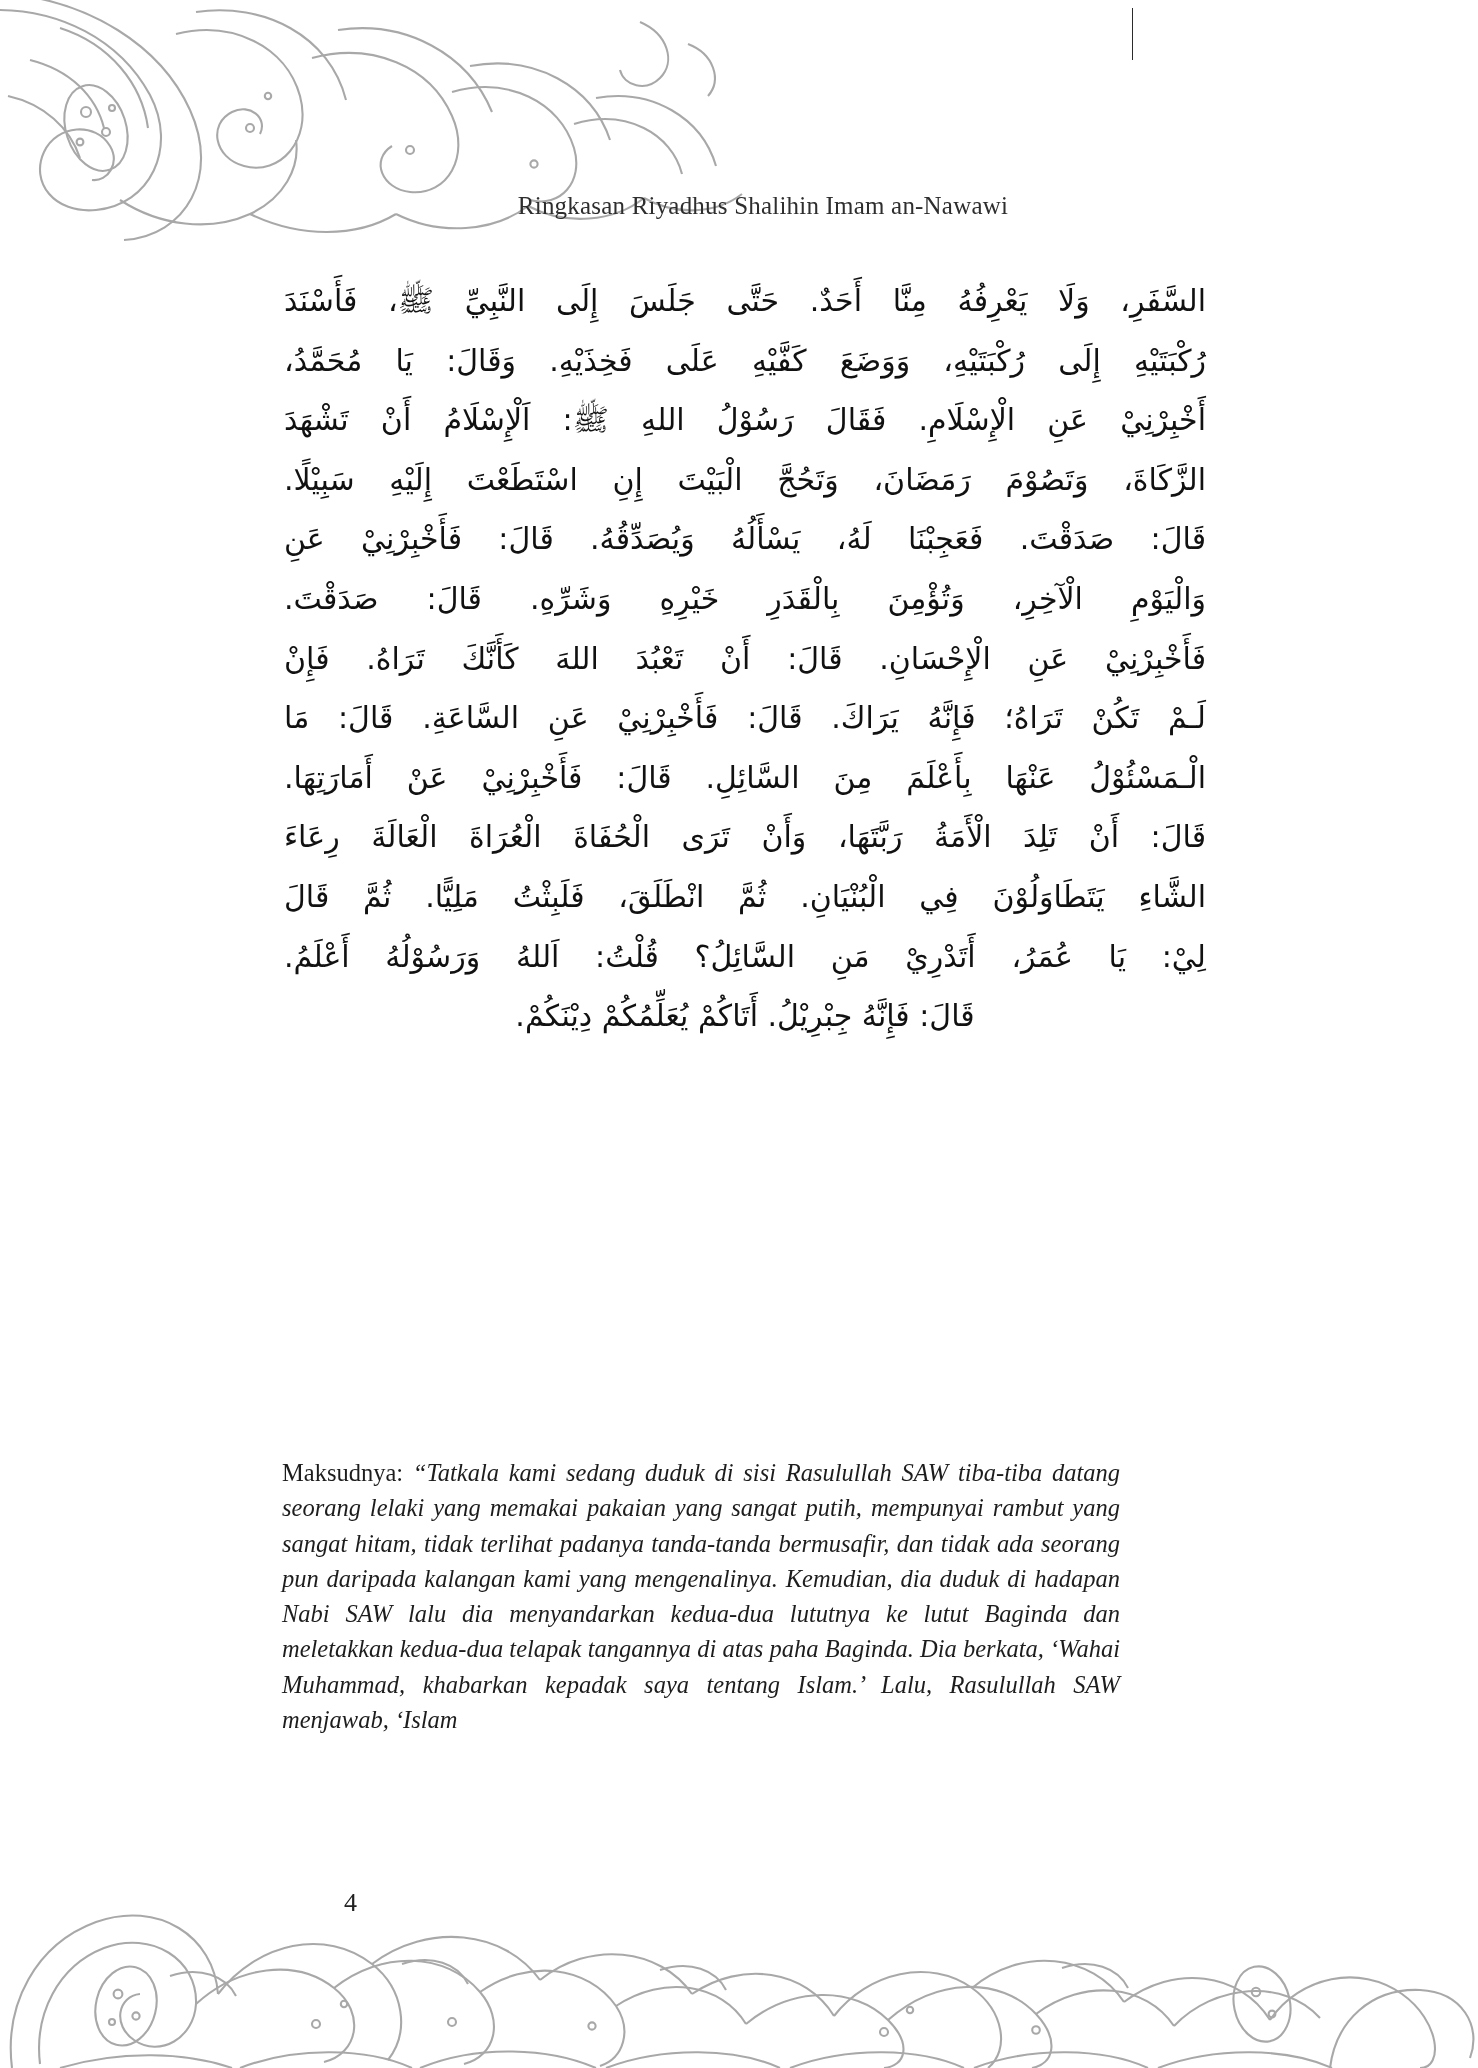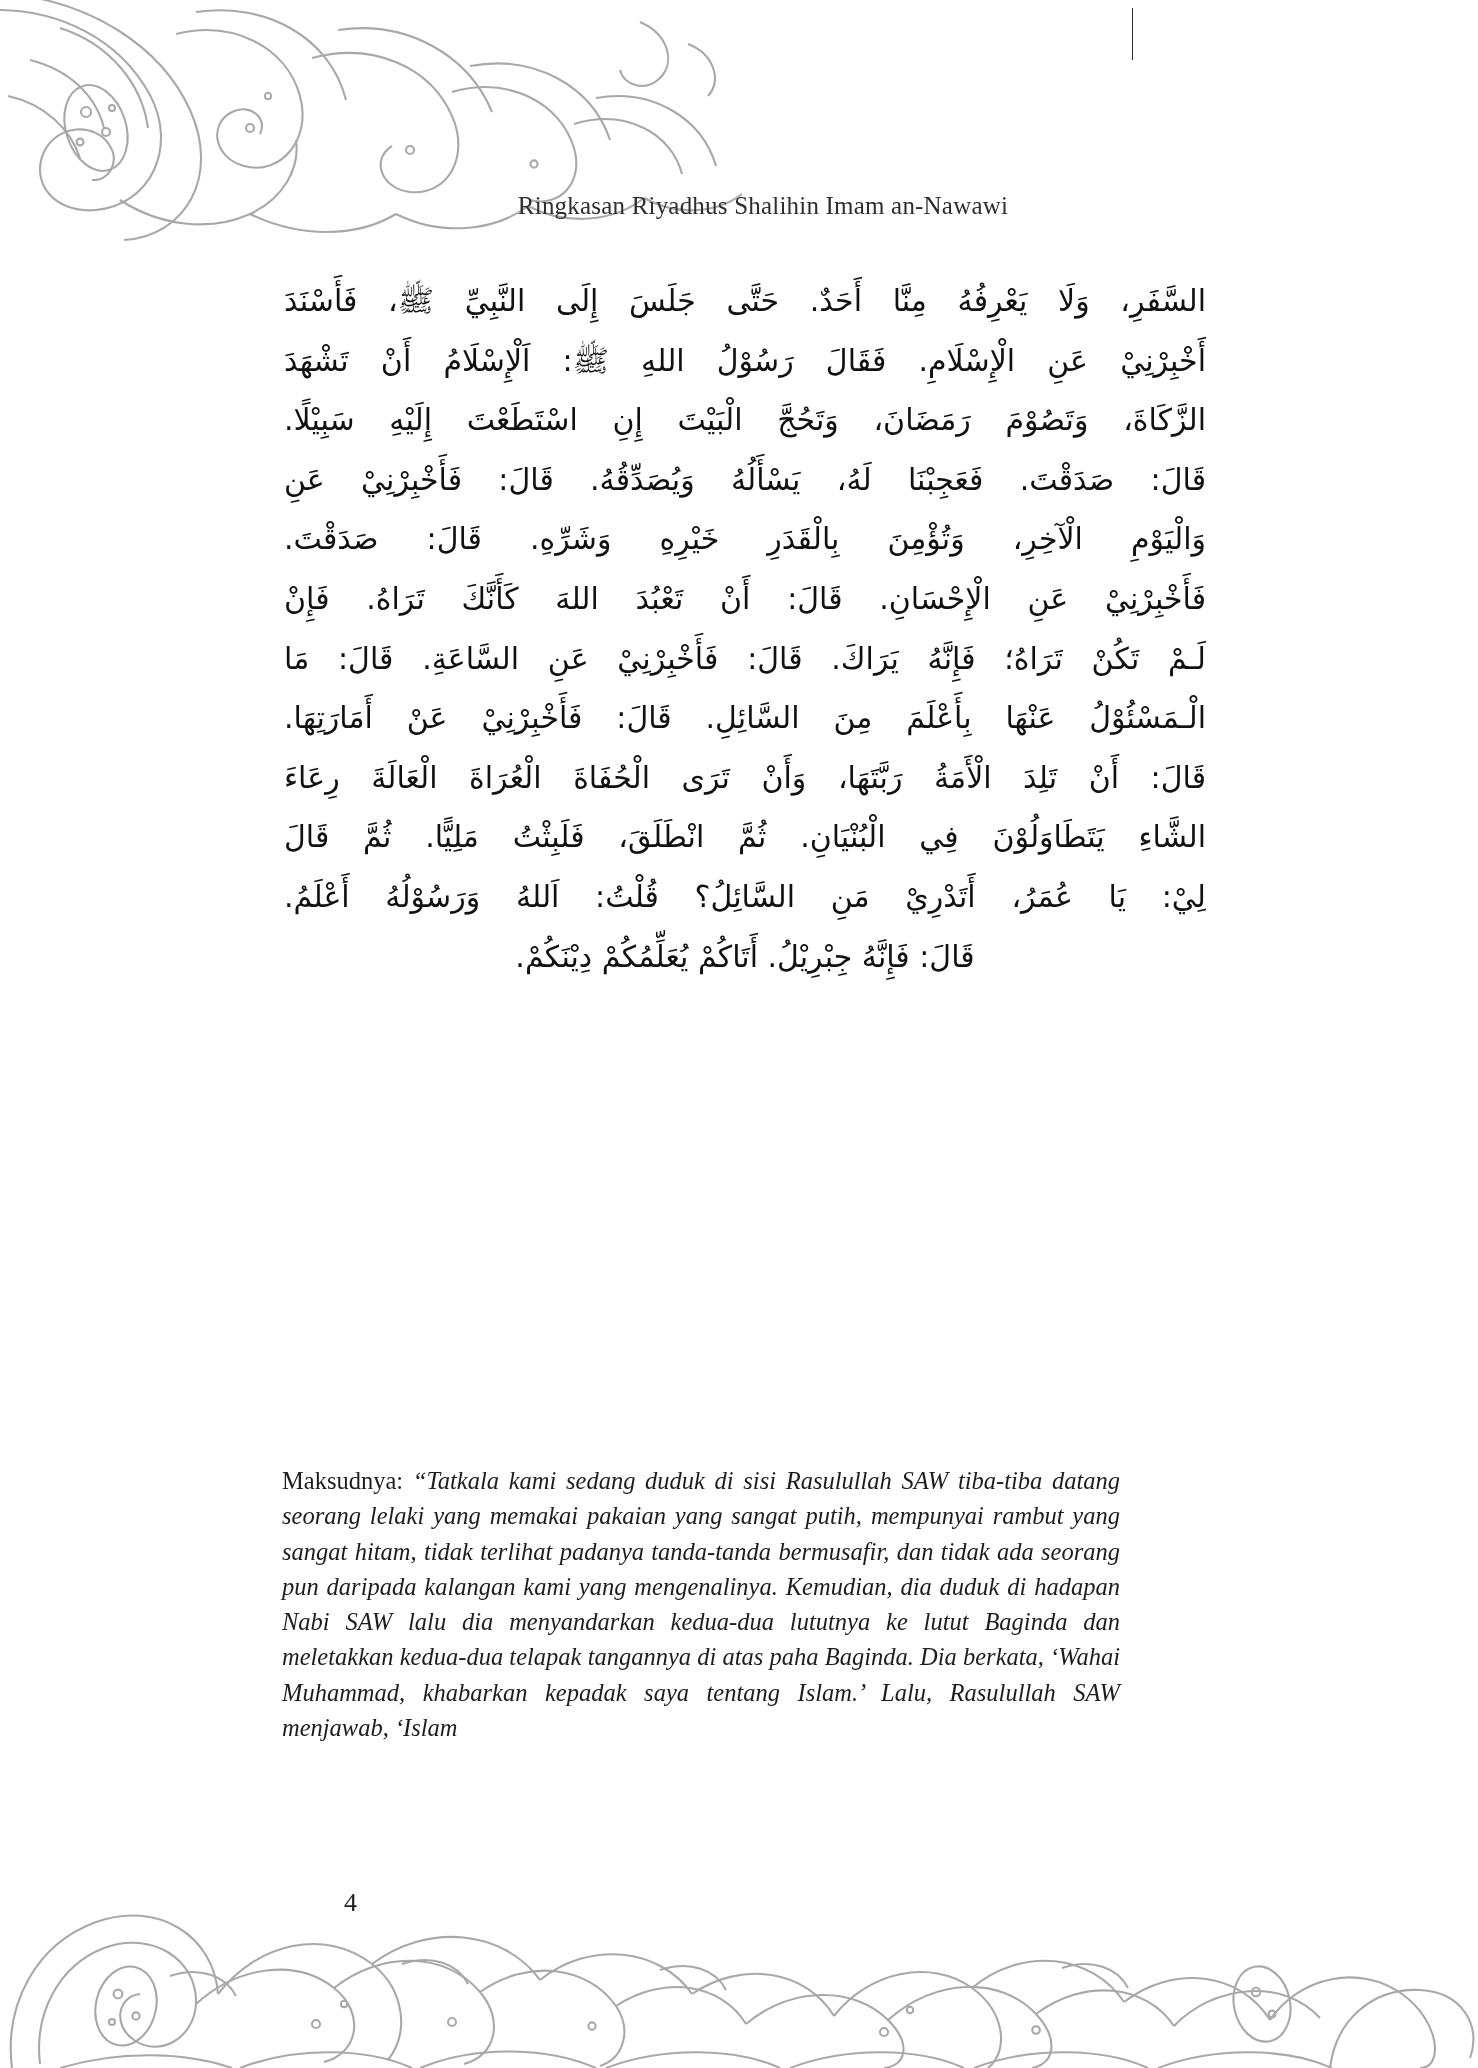--- a/index.html
+++ b/index.html
@@ -88,21 +88,20 @@
   .translation {
     position: absolute;
     top: 1455px;
     left: 282px;
     width: 838px;
     font-family: "Liberation Serif", serif;
     font-size: 24.5px;
     line-height: 1.44;
     color: #1d1d1d;
     text-align: justify;
-    margin-top: 8px;
   }
   .translation .lead {
     font-style: normal;
   }
   .translation .quote {
     font-style: italic;
   }
 
   
   .page-number {
@@ -152,20 +151,21 @@
       <path d="M8 96 C 44 104, 70 128, 80 158"></path>
     </g>
   </svg>
 
   <div class="crop-mark crop-top-right-v"></div>
 
   <div class="running-head">Ringkasan Riyadhus Shalihin Imam an-Nawawi</div>
 
   <div class="arabic-block">
     <p>السَّفَرِ، وَلَا يَعْرِفُهُ مِنَّا أَحَدٌ. حَتَّى جَلَسَ إِلَى النَّبِيِّ ﷺ، فَأَسْنَدَ</p>
+    <p>رُكْبَتَيْهِ إِلَى رُكْبَتَيْهِ، وَوَضَعَ كَفَّيْهِ عَلَى فَخِذَيْهِ. وَقَالَ: يَا مُحَمَّدُ،</p>
     <p>أَخْبِرْنِيْ عَنِ الْإِسْلَامِ. فَقَالَ رَسُوْلُ اللهِ ﷺ: اَلْإِسْلَامُ أَنْ تَشْهَدَ</p>
     <p>الزَّكَاةَ، وَتَصُوْمَ رَمَضَانَ، وَتَحُجَّ الْبَيْتَ إِنِ اسْتَطَعْتَ إِلَيْهِ سَبِيْلًا.</p>
     <p>قَالَ: صَدَقْتَ. فَعَجِبْنَا لَهُ، يَسْأَلُهُ وَيُصَدِّقُهُ. قَالَ: فَأَخْبِرْنِيْ عَنِ</p>
     <p>وَالْيَوْمِ الْآخِرِ، وَتُؤْمِنَ بِالْقَدَرِ خَيْرِهِ وَشَرِّهِ. قَالَ: صَدَقْتَ.</p>
     <p>فَأَخْبِرْنِيْ عَنِ الْإِحْسَانِ. قَالَ: أَنْ تَعْبُدَ اللهَ كَأَنَّكَ تَرَاهُ. فَإِنْ</p>
     <p>لَـمْ تَكُنْ تَرَاهُ؛ فَإِنَّهُ يَرَاكَ. قَالَ: فَأَخْبِرْنِيْ عَنِ السَّاعَةِ. قَالَ: مَا</p>
     <p>الْـمَسْئُوْلُ عَنْهَا بِأَعْلَمَ مِنَ السَّائِلِ. قَالَ: فَأَخْبِرْنِيْ عَنْ أَمَارَتِهَا.</p>
     <p>قَالَ: أَنْ تَلِدَ الْأَمَةُ رَبَّتَهَا، وَأَنْ تَرَى الْحُفَاةَ الْعُرَاةَ الْعَالَةَ رِعَاءَ</p>
     <p>الشَّاءِ يَتَطَاوَلُوْنَ فِي الْبُنْيَانِ. ثُمَّ انْطَلَقَ، فَلَبِثْتُ مَلِيًّا. ثُمَّ قَالَ</p>
     <p>لِيْ: يَا عُمَرُ، أَتَدْرِيْ مَنِ السَّائِلُ؟ قُلْتُ: اَللهُ وَرَسُوْلُهُ أَعْلَمُ.</p>

